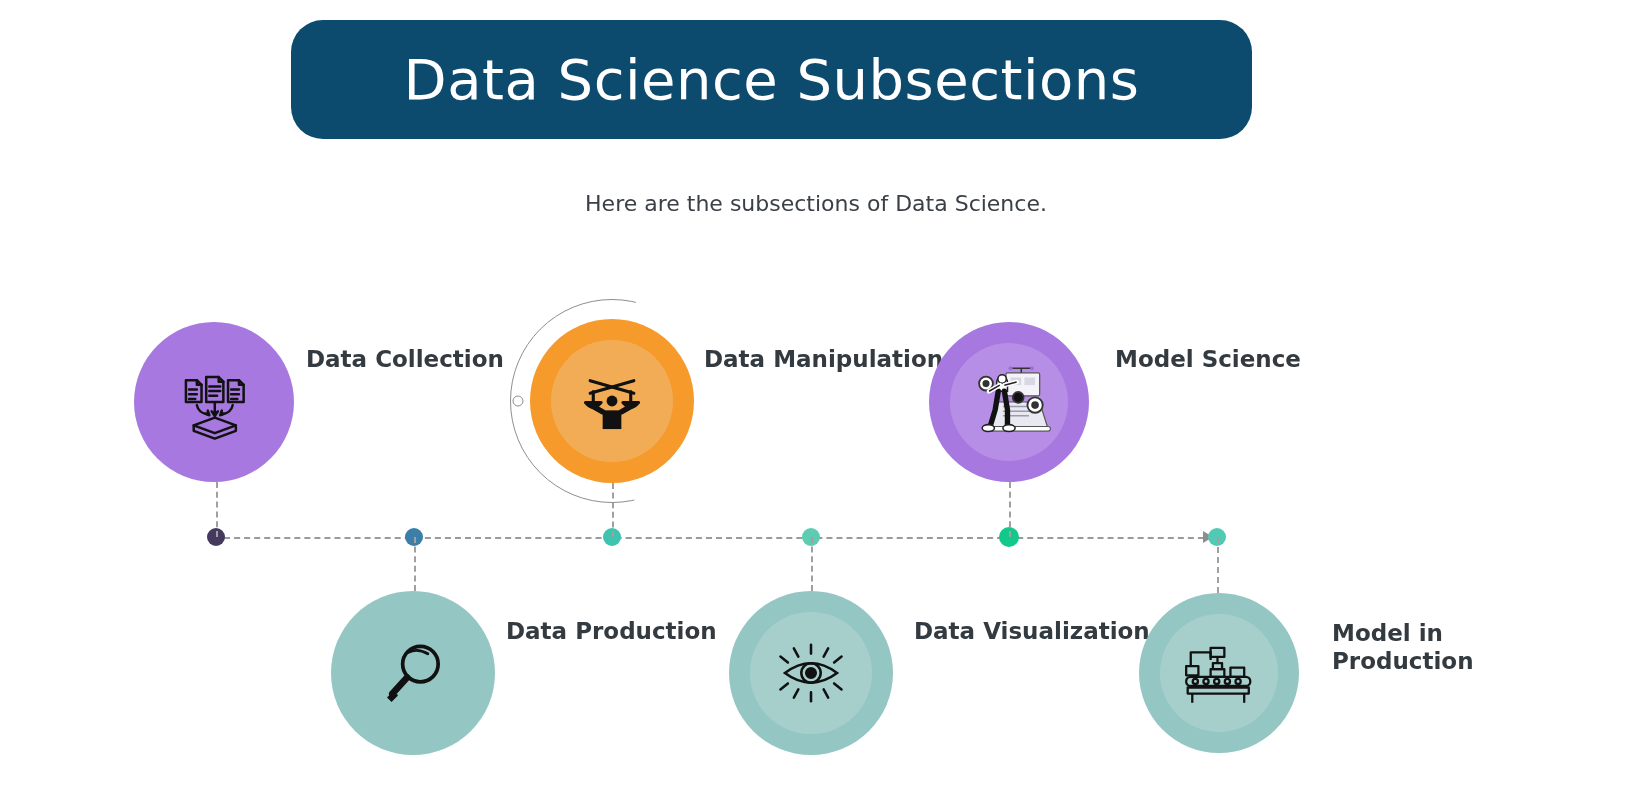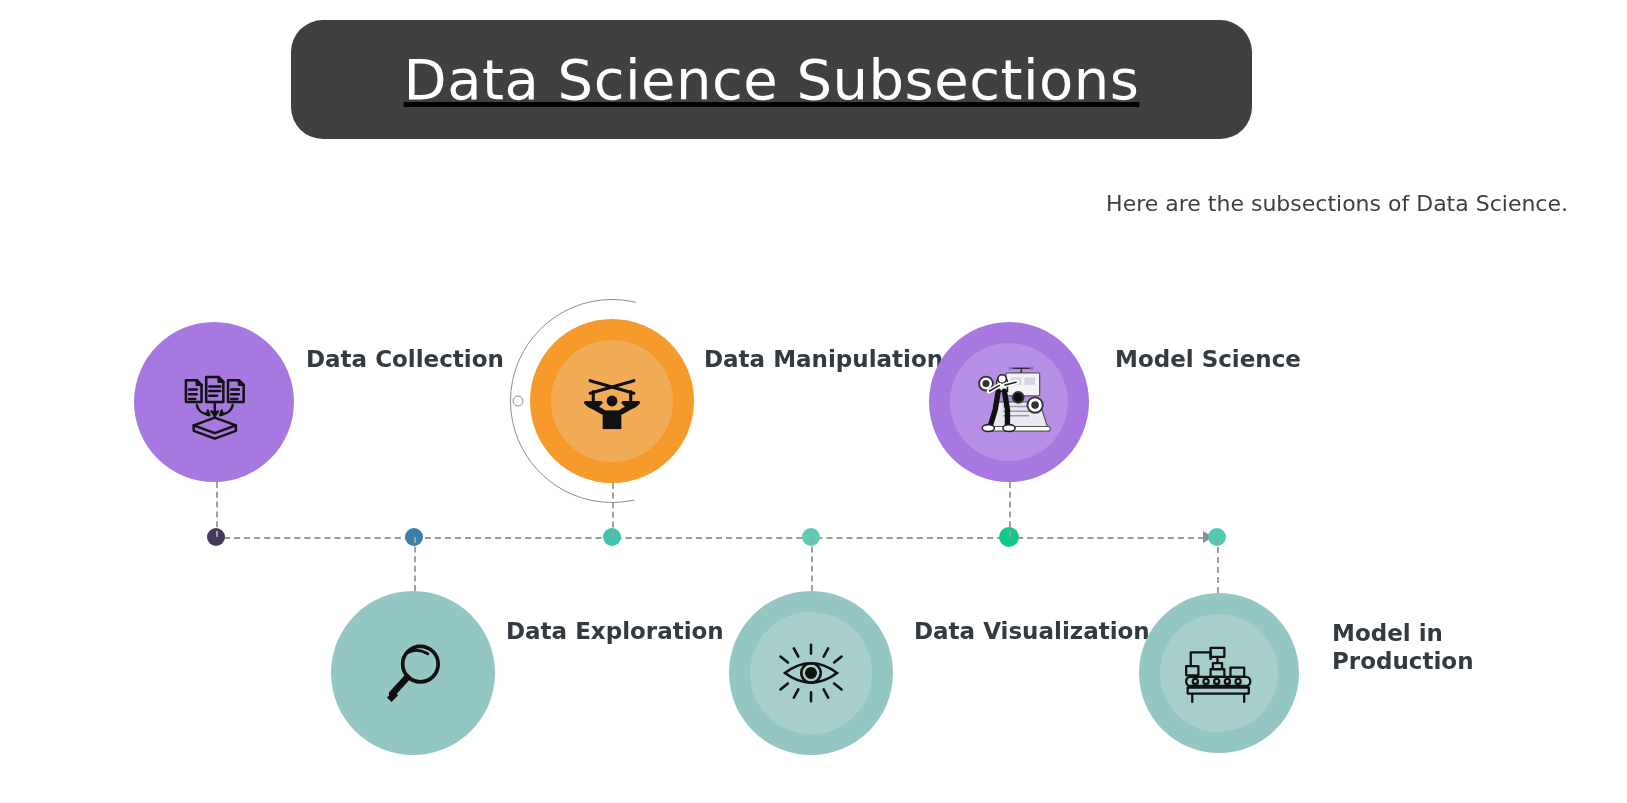--- a/index.html
+++ b/index.html
@@ -35,24 +35,25 @@
     font-family: "DejaVu Sans", "Liberation Sans", sans-serif;
     white-space: nowrap;
   }
 
   
   #subtitle {
     position: absolute;
     left: 0;
     top: 191px;
     width: 1568px;
-    text-align: right;
+    text-align: center;
     color: #3a4046;
     font-size: 22px;
     font-weight: 400;
+    padding-left: 32px;
   }
 
   
   #timeline-axis {
     position: absolute;
     left: 214px;
     top: 537px;
     width: 1010px;
     height: 0;
     border-top: 2px dashed #9a9a9a;
@@ -127,21 +128,21 @@
     background: #ffffff;
     border: 1.4px solid #8e8e8e;
     box-sizing: border-box;
   }
 
   svg { display: block; }
 </style>
 </head>
 <body>
 
-<div id="title-banner" style="background: #404040; text-decoration: underline;">
+<div id="title-banner" style="background: #0c4a6e;">
   <span id="title-text" style="color: rgb(255, 255, 255);">Data Science Subsections</span>
 </div>
 
 <div id="subtitle" style="color: rgb(58, 64, 70);">Here are the subsections of Data Science.</div>
 
 <div id="timeline-axis" style="border-top-color: rgb(154, 154, 154);"></div>
 <div id="timeline-arrowhead"></div>
 
 <div id="dots-layer">
     <div class="axis-dot" style="left: 216px; top: 537px; width: 18px; height: 18px; background: rgb(69, 58, 94);"></div>
@@ -242,21 +243,21 @@
     <div class="node-circle" style="left: 413px; top: 673px; width: 164px; height: 164px; background: rgb(148, 198, 196);">
       <svg width="74" height="74" viewBox="0 0 100 100">
         <g stroke="#111" fill="none" stroke-width="5" stroke-linecap="round">
           <circle cx="60" cy="38" r="24"></circle>
           <path d="M44 22 q12 -6 26 2" stroke-width="4"></path>
           <path d="M42 56 L22 78" stroke-width="9"></path>
           <path d="M24 76 L17 83 L21 87 L28 80" fill="#111" stroke-width="3"></path>
         </g>
       </svg>
     </div>
-    <div class="node-label" style="left: 506px; top: 618px;">Data Exploration</div>
+    <div class="node-label" style="left: 506px; top: 618px;">Data Production</div>
     <div class="node-circle" style="left: 811px; top: 673px; width: 164px; height: 164px; background: rgb(148, 198, 196);">
       <div class="node-inner" style="width: 121.36px; height: 121.36px; background: rgb(166, 207, 204);">
         <svg width="82" height="78" viewBox="0 0 110 100">
         <g stroke="#111" fill="none" stroke-width="3.4" stroke-linecap="round">
           <path d="M20 50 Q55 24 90 50 Q55 76 20 50z"></path>
           <circle cx="55" cy="50" r="13"></circle>
           <circle cx="55" cy="50" r="6.4" fill="#111"></circle>
           <path d="M55 24 V12"></path>
             <path d="M38 28 L32 17"></path>
             <path d="M72 28 L78 17"></path>

